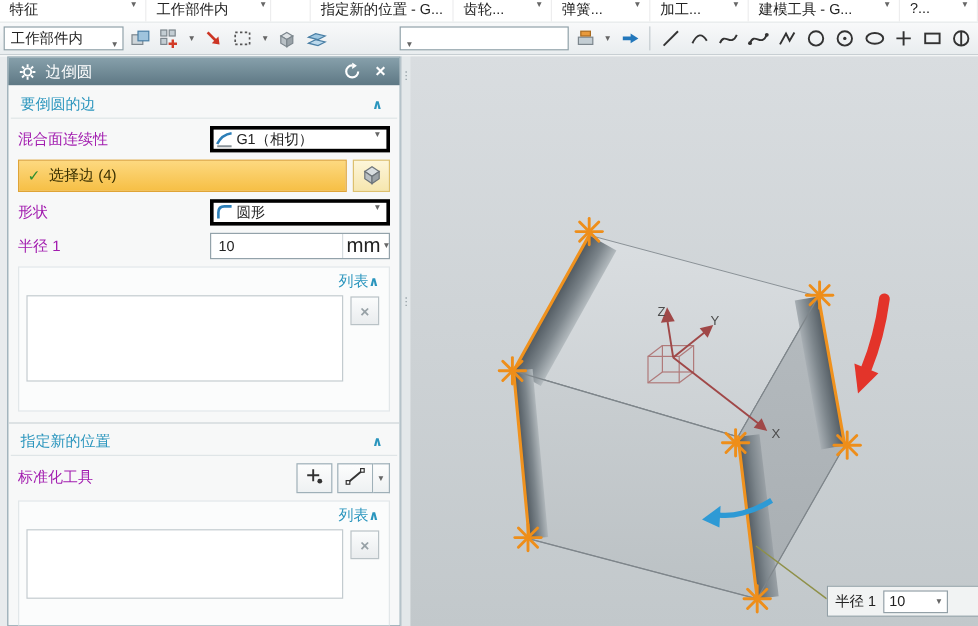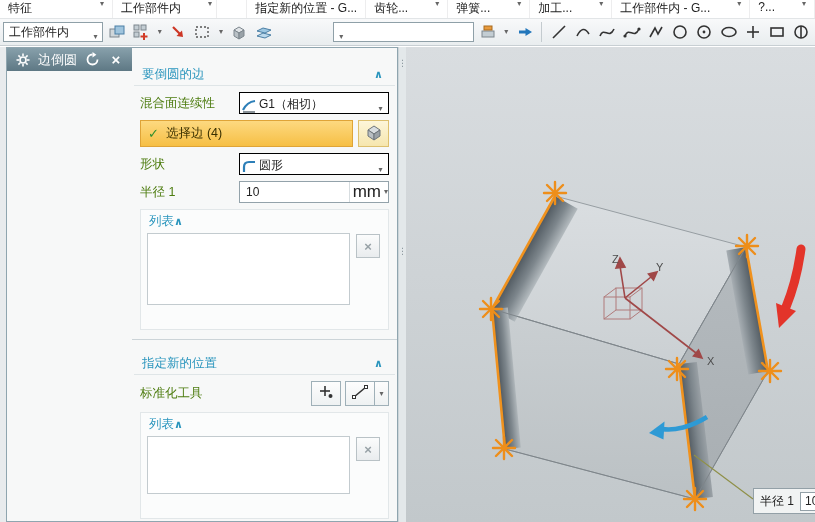--- a/index.html
+++ b/index.html
@@ -20,44 +20,44 @@
   .combo .txt{padding:0 5px;flex:1;white-space:nowrap;overflow:hidden}
   .combo .cbox{width:14px;text-align:center}
   .combo.work{width:104px}
   .combo.curve{width:146px;margin-left:56px}
   .tb-icon{width:22px;height:22px;display:flex;align-items:center;justify-content:center}
   .tb-caret{width:10px;text-align:center}
   .tb-sep{width:1px;height:20px;background:#c4cbcf;margin:0 3px}
 
   
   .main{position:absolute;top:47px;left:0;right:0;bottom:0;display:flex;background:#e8ebed}
-  .dialog{width:392px;margin-left:6px;background:#f7f8f8;border:1px solid #8fa5af;display:flex;flex-direction:row}
+  .dialog{width:328px;margin-left:6px;background:#f7f8f8;border:1px solid #8fa5af;display:flex;flex-direction:column}
   .titlebar{height:23px;background:linear-gradient(#87a0ab,#5e7884);display:flex;align-items:center;color:#fff;padding:0 7px;gap:6px;flex:none}
   .titlebar .title{font-size:13px;flex:1}
   .tb-btn{display:flex;align-items:center;justify-content:center;width:18px;height:18px;color:#fff}
   .close-x{font-size:15px;font-weight:bold}
   .dlg-body{flex:1;overflow:hidden;padding-top:3px}
-  .sec{display:flex;align-items:center;justify-content:space-between;padding:3px 12px 2px 8px;color:#2a95bd;font-size:12.5px;border-bottom:1px solid #dfe5e7;margin:12px 2px 4px}
+  .sec{display:flex;align-items:center;justify-content:space-between;padding:3px 12px 2px 8px;color:#2a95bd;font-size:12.5px;border-bottom:1px solid #dfe5e7;margin:2px 2px 4px}
   .chev{color:#2a95bd;font-size:11px;font-weight:bold}
   .row{display:flex;align-items:center;justify-content:space-between;padding:0 8px;margin:6px 0}
-  .lbl{font-size:12.5px;color:#4d7c0f;white-space:nowrap}
-  .dd{width:150px;height:22px;border:1px solid #000000;background:#fff;display:flex;align-items:flex-end}
+  .lbl{font-size:12.5px;color:#a21caf;white-space:nowrap}
+  .dd{width:150px;height:22px;border:3px solid #000000;background:#fff;display:flex;align-items:flex-start}
   .dd .ic{width:19px;display:flex;justify-content:center}
   .dd .txt{flex:1;font-size:12px;white-space:nowrap}
   .dd .cbox{width:15px;text-align:center}
   .hl-row{display:flex;align-items:center;gap:5px;padding:0 8px;margin:6px 0}
   .hl{flex:1;height:27px;background:linear-gradient(#fdd980,#f6bf45);border:1px solid #dfa437;display:flex;align-items:center;gap:7px;padding:0 7px;font-size:12.5px;color:#3a3000}
   .check{color:#2f8f2f;font-weight:bold;font-size:13px}
   .cube-btn{width:31px;height:27px;background:linear-gradient(#fdf6da,#f6e6ae);border:1px solid #ddc06e;display:flex;align-items:center;justify-content:center}
   .val{width:150px;height:22px;border:1px solid #93a2aa;background:#fff;display:flex;align-items:center}
   .val .num{flex:1;padding:0 6px;font-size:12px}
   .val .unit{font-size:17px;padding:0 3px;border-left:1px solid #d7dde0}
   .icon-btn{width:31px;height:25px;border:1px solid #8fb6c9;background:linear-gradient(#eef6fa,#d8e9f2);display:flex;align-items:center;justify-content:center}
   .grp{margin:3px 8px;border:1px solid #e2e7e9;background:#fbfcfc;padding-bottom:24px}
-  .sec2{display:flex;align-items:center;justify-content:flex-start;padding:3px 8px;color:#2a95bd;font-size:12.5px}
+  .sec2{display:flex;align-items:center;justify-content:flex-end;padding:3px 8px;color:#2a95bd;font-size:12.5px}
   .list-row{display:flex;align-items:flex-start;padding:0 6px}
   .listbox{flex:1;height:72px;background:#fff;border:1px solid #c3cbcf}
   .listbox.short{height:58px}
   .xbtn{width:24px;height:24px;margin:1px 2px 0 6px;background:linear-gradient(#fbfcfc,#e9ecee);border:1px solid #b9c2c6;color:#97a1a6;display:flex;align-items:center;justify-content:center;font-size:13px;font-weight:bold}
   .divider{border-top:1px solid #ccd4d8;margin:9px 0 4px}
   .mini-btn{width:30px;height:25px;border:1px solid #9fb0b8;background:linear-gradient(#fdfdfd,#eef1f2);display:flex;align-items:center;justify-content:center}
   .mini-caret{width:14px;height:25px;border:1px solid #9fb0b8;border-left:none;background:linear-gradient(#fdfdfd,#eef1f2);display:flex;align-items:center;justify-content:center}
   .btn-cluster{display:flex;align-items:center;gap:4px}
 
   
@@ -97,21 +97,21 @@
     </div>
     <div class="menu-item">
       <span>弹簧...</span>
       <span class="caret">▾</span>
     </div>
     <div class="menu-item">
       <span>加工...</span>
       <span class="caret">▾</span>
     </div>
     <div class="menu-item">
-      <span>工作部件内 - G...</span>
+      <span>建模工具 - G...</span>
       <span class="caret">▾</span>
     </div>
     <div class="menu-item">
       <span>?...</span>
       <span class="caret">▾</span>
     </div>
   </div>
 
   <div class="toolbar">
     <div class="combo work">

